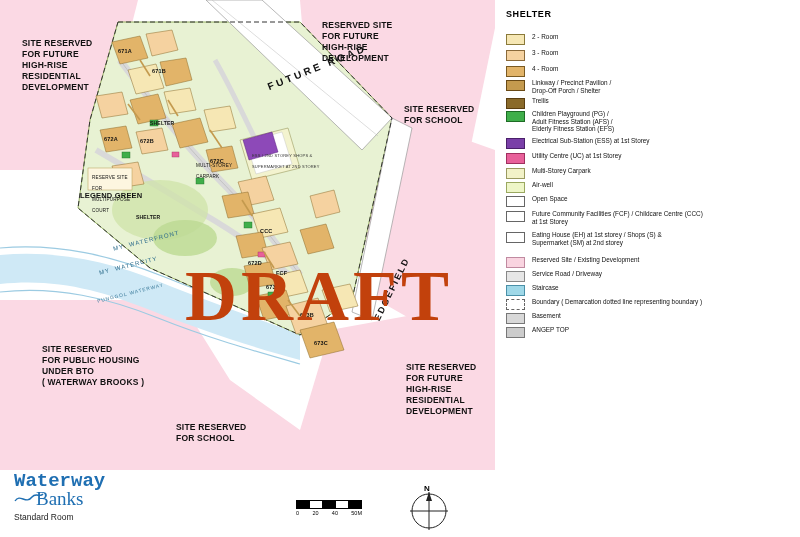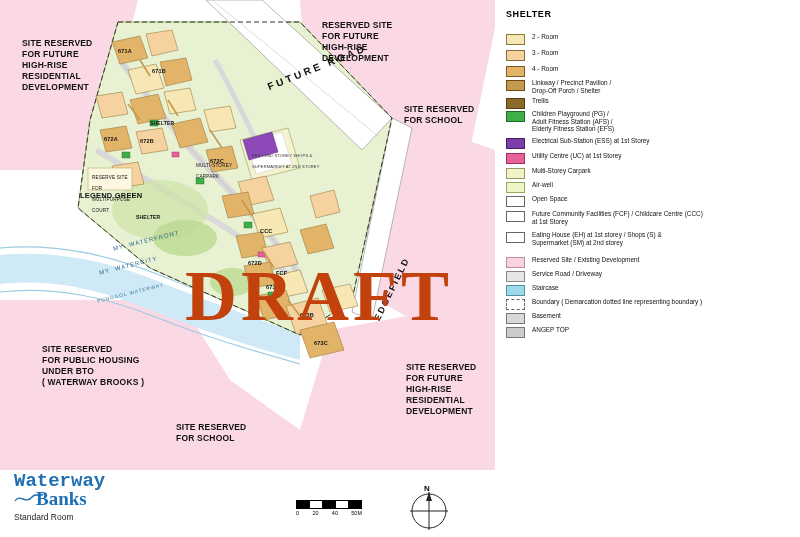--- a/index.html
+++ b/index.html
@@ -10,21 +10,21 @@
   .mapsvg{position:absolute;left:0;top:0;}
 
   .lbl{position:absolute;font-size:8.5px;font-weight:bold;color:#111;line-height:11px;letter-spacing:.2px;}
 
   
   #watermark{position:absolute;left:185px;top:255px;font-family:"Liberation Serif",serif;font-size:72px;color:#c2410c;font-weight:bold;letter-spacing:4px;transform:rotate(0deg);user-select:none;}
 
   
   #logo{position:absolute;left:14px;top:472px;}
   #logo .w1{font-family:Liberation Mono, monospace;font-size:19px;color:#1f6fb2;font-weight:bold;line-height:18px;}
-  #logo .w2{font-family:"Liberation Serif",serif;font-size:19px;color:#1f6fb2;font-weight:bold;line-height:18px;margin-left:22px;}
+  #logo .w2{font-family:"Liberation Serif",serif;font-size:19px;color:#1f6fb2;font-weight:normal;line-height:18px;margin-left:22px;}
   #logo .w3{font-size:8.5px;color:#222;margin-top:4px;}
   #logo .swirl{position:absolute;left:0px;top:17px;width:30px;height:16px;}
 
   
   #scalewrap{position:absolute;left:296px;top:500px;}
   #scalebar{display:flex;height:7px;border:1px solid #000;width:64px;}
   #scalebar div{flex:1;border-right:1px solid #000;}
   #scalebar div:last-child{border-right:none;}
   .scalenums{display:flex;width:66px;justify-content:space-between;font-size:5.5px;margin-top:1px;}
 

